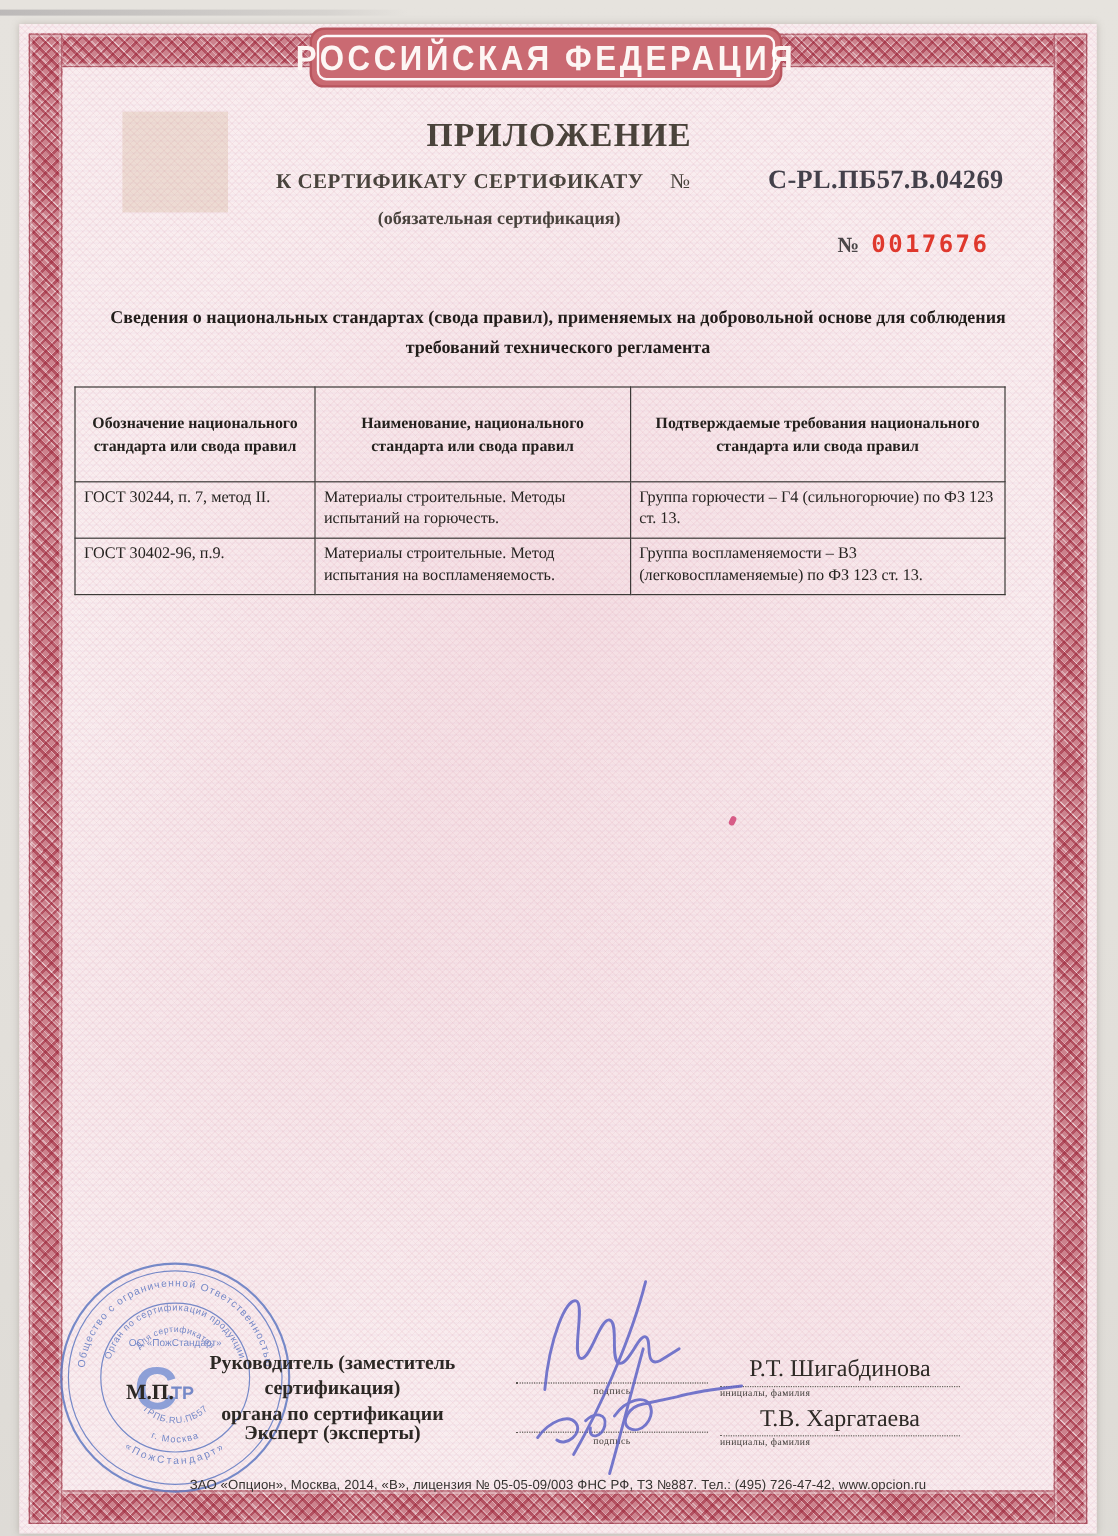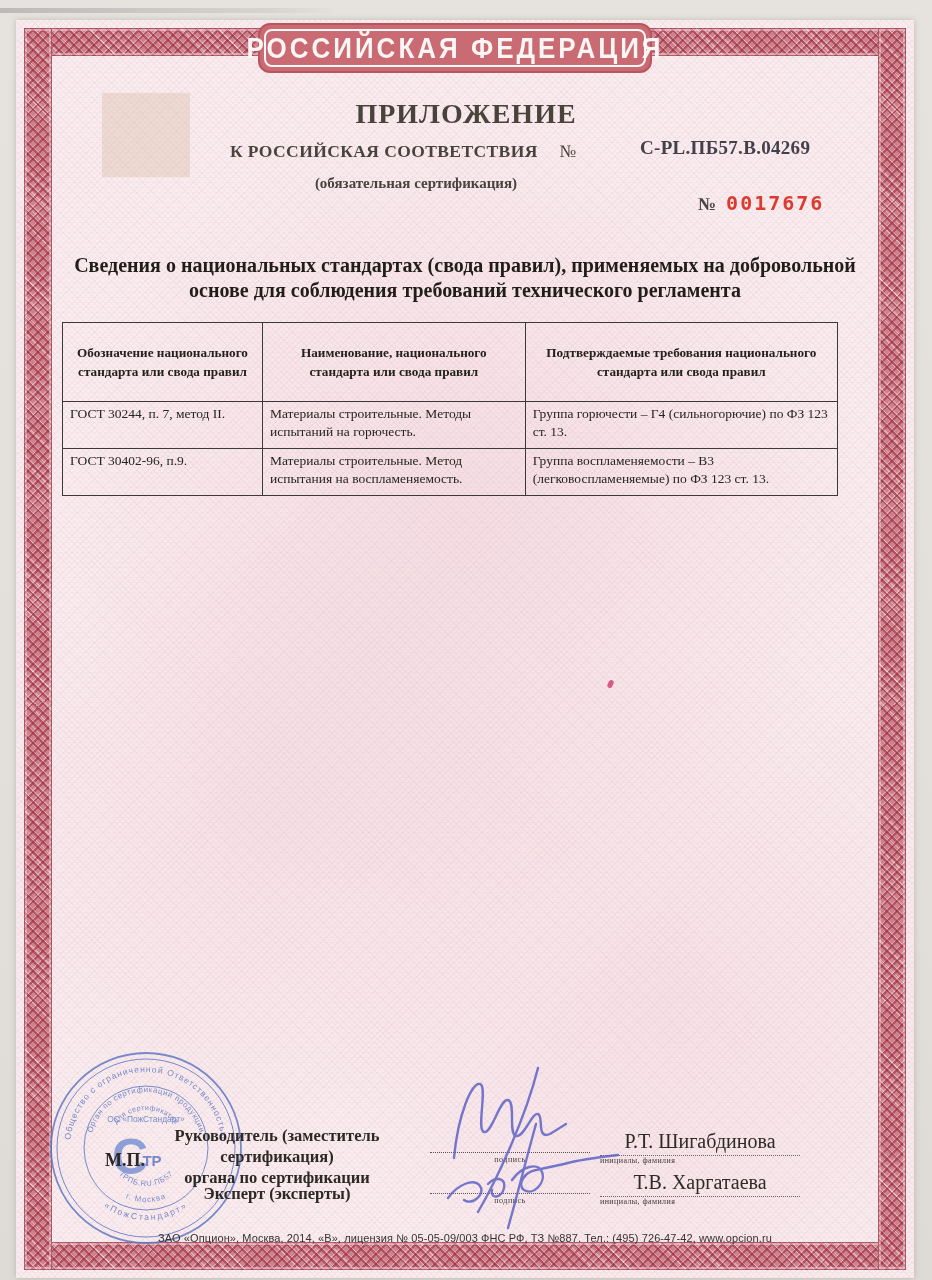--- a/index.html
+++ b/index.html
@@ -48,35 +48,35 @@
 
   .doc-title{
     position:absolute;left:30px;top:78px;width:840px;text-align:center;
     font-size:28px;font-weight:bold;color:#4a433b;letter-spacing:1px;
   }
   .cert-line{
     position:absolute;left:214px;top:121px;font-size:17.5px;font-weight:bold;color:#49433d;letter-spacing:.4px;white-space:nowrap;
   }
   .cert-line .no-sign{margin-left:22px;font-weight:normal;}
   .cert-number{
-    position:absolute;left:624px;top:117px;font-size:19px;font-weight:bold;color:#43404a;letter-spacing:.3px;
+    position:absolute;left:624px;top:117px;font-size:22px;font-weight:bold;color:#43404a;letter-spacing:.3px;
   }
   .cert-type{
     position:absolute;left:240px;top:155px;width:320px;text-align:center;
     font-size:15px;font-weight:bold;color:#49433d;
   }
   .blank-number{position:absolute;left:682px;top:171px;white-space:nowrap;}
   .blank-number .no-sign{font-size:18px;color:#4a4648;font-weight:bold;margin-right:10px;}
   .blank-number .digits{
     font-family:"DejaVu Sans Mono", monospace;font-size:20px;font-weight:bold;color:#df382d;letter-spacing:2px;
   }
 
   .intro{
     position:absolute;left:40px;top:233px;width:818px;text-align:center;
-    font-size:20px;font-weight:bold;color:#211d1a;line-height:25px;
+    font-size:15px;font-weight:bold;color:#211d1a;line-height:25px;
   }
 
   table.standards{
     position:absolute;left:46px;top:302px;width:776px;border-collapse:collapse;
     font-size:13.5px;color:#262421;
   }
   table.standards td,table.standards th{border:1px solid #3c3a38;}
   table.standards th{
     font-weight:bold;text-align:center;vertical-align:middle;padding:16px 10px;height:46px;line-height:19px;font-size:13.2px;color:#23201d;
   }
@@ -126,21 +126,21 @@
 
   <div class="banner">
     <span class="banner-text">РОССИЙСКАЯ ФЕДЕРАЦИЯ</span>
   </div>
 
   <div class="scan-artifact"></div>
 
   <div class="doc-title">ПРИЛОЖЕНИЕ</div>
 
   <div class="cert-line">
-    <span>К РОССИЙСКАЯ СООТВЕТСТВИЯ</span><span class="no-sign">№</span>
+    <span>К СЕРТИФИКАТУ СЕРТИФИКАТУ</span><span class="no-sign">№</span>
   </div>
 
   <div class="cert-number">C-PL.ПБ57.В.04269</div>
 
   <div class="cert-type">(обязательная сертификация)</div>
 
   <div class="blank-number">
     <span class="no-sign">№</span><span class="digits">0017676</span>
   </div>
 

